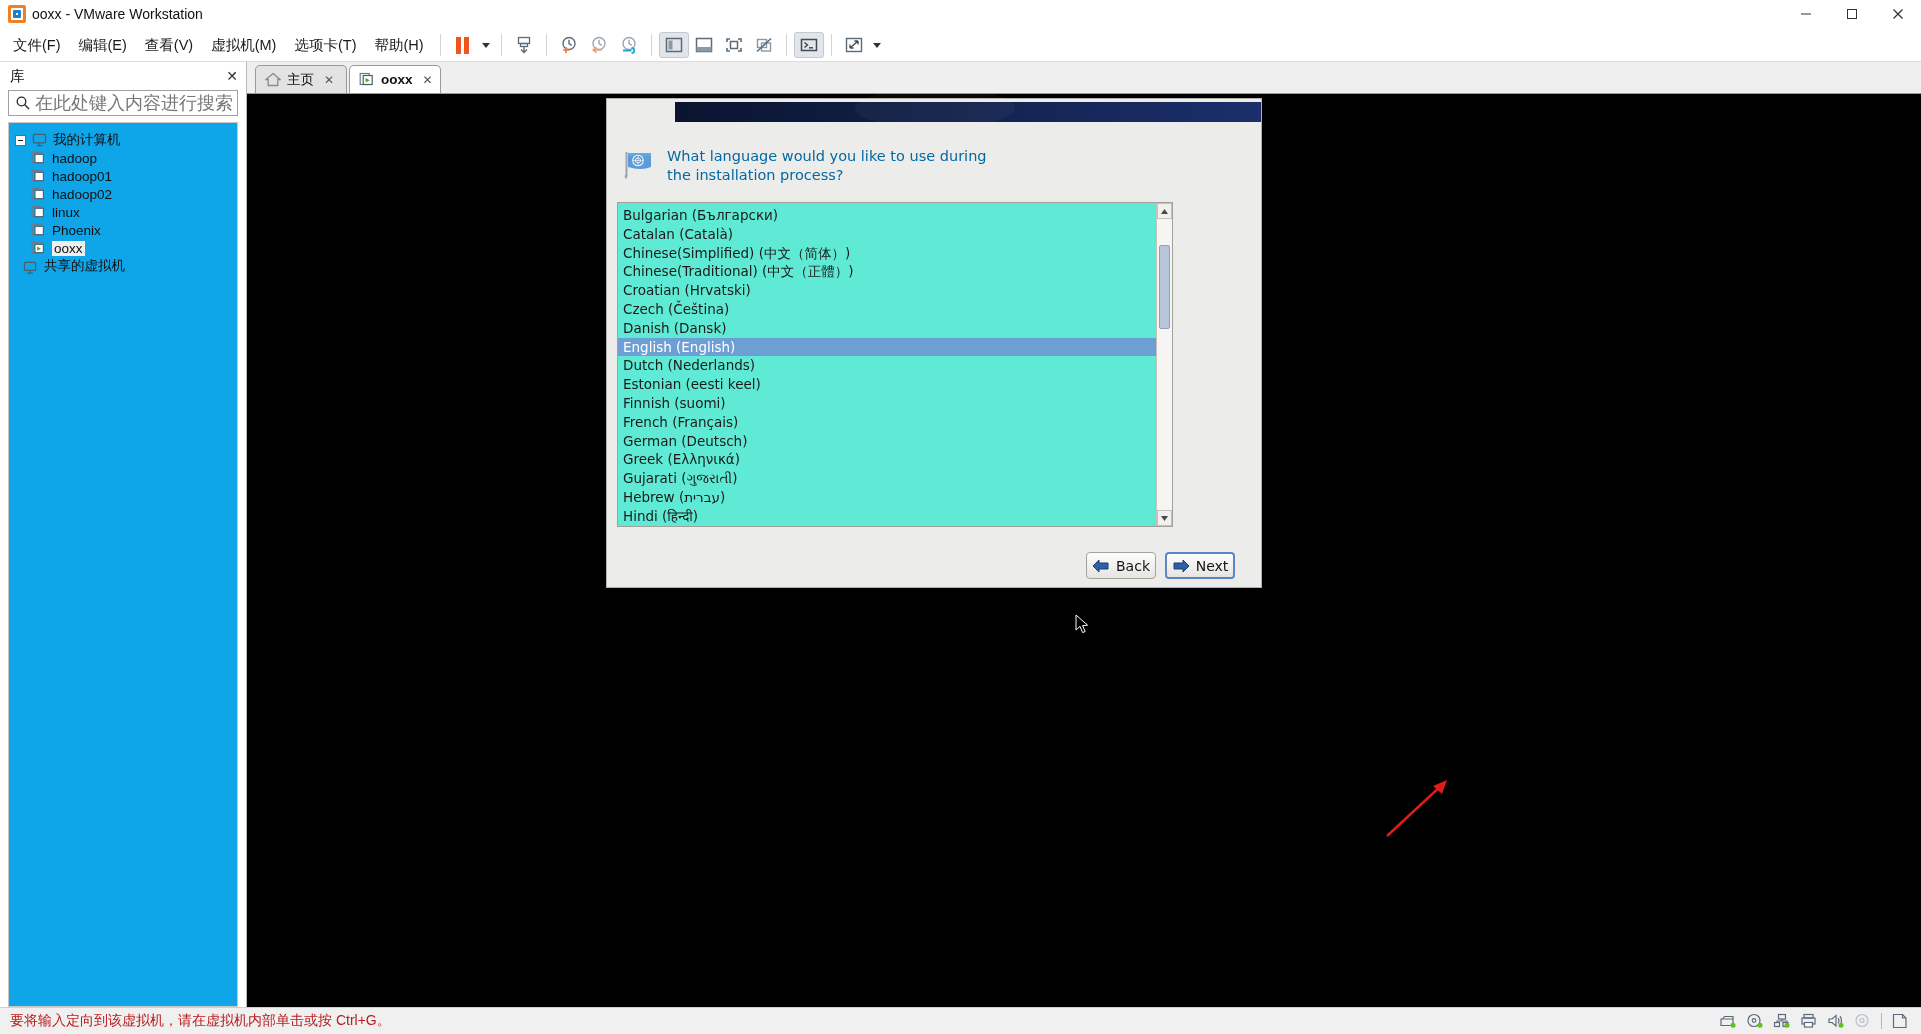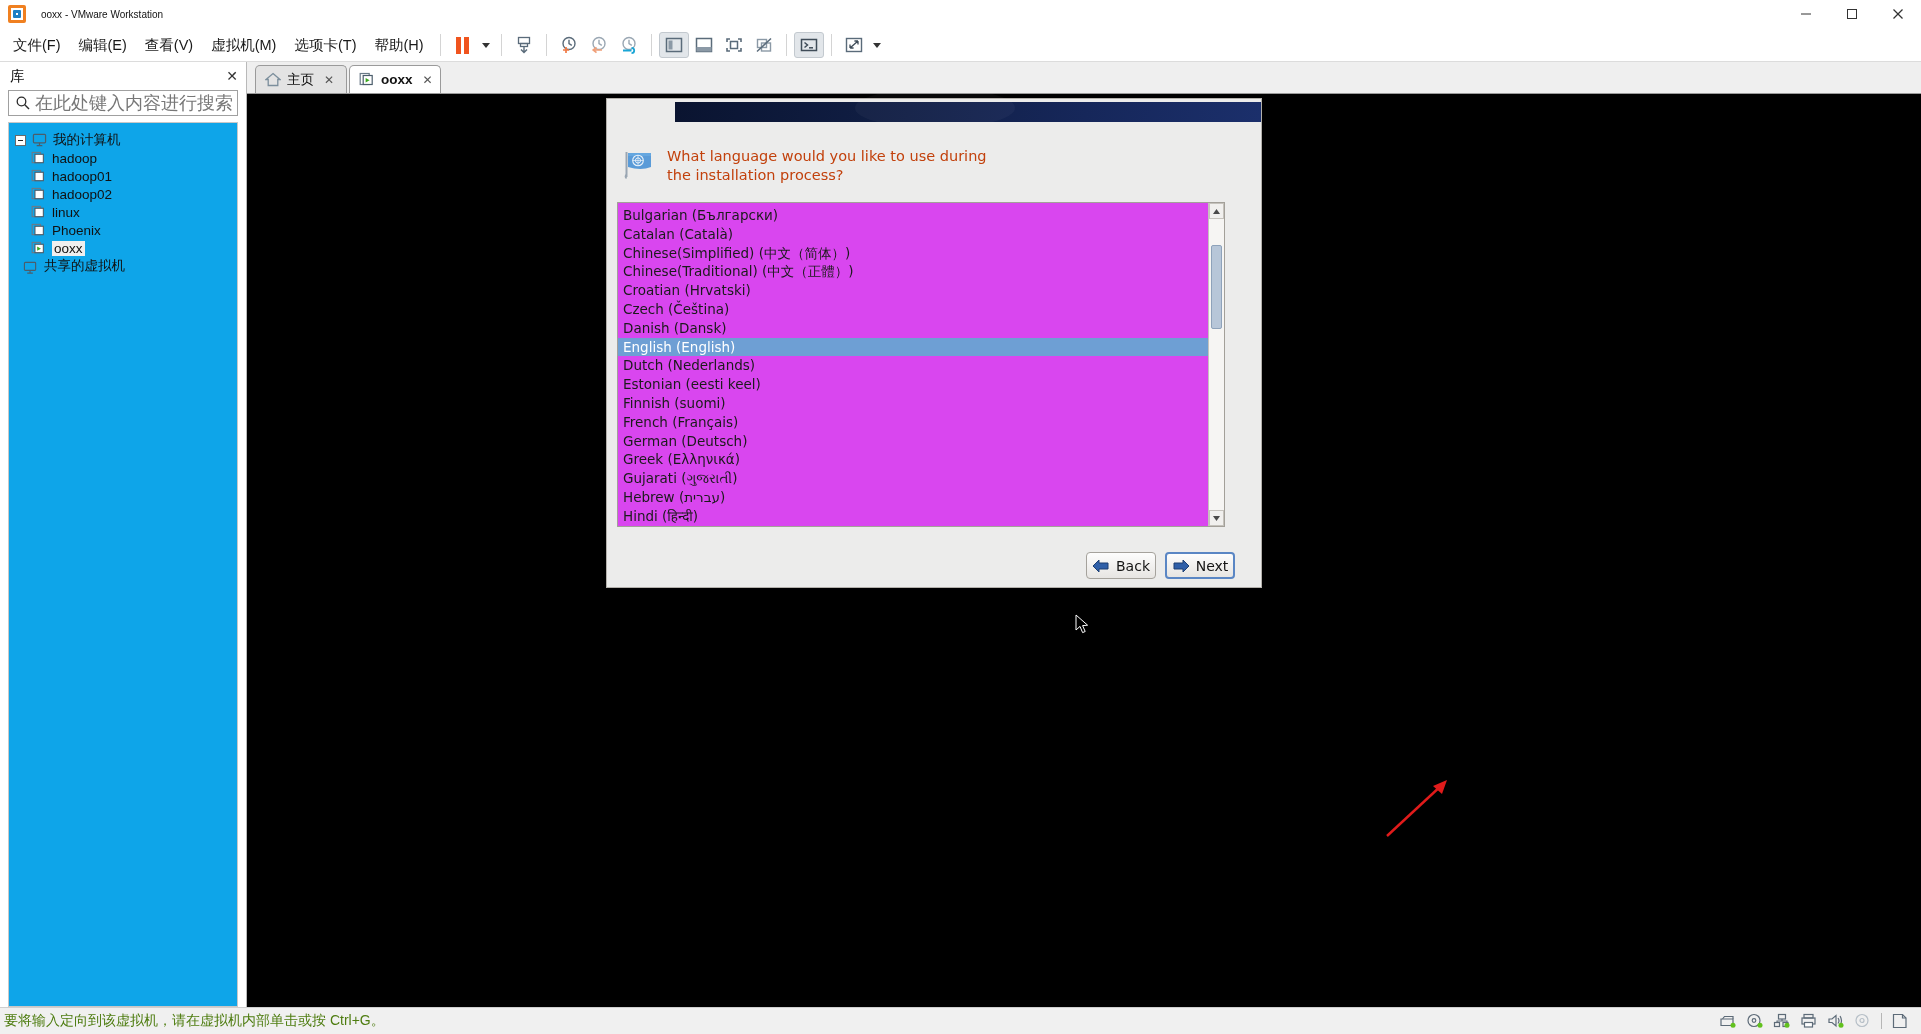--- a/index.html
+++ b/index.html
@@ -21,21 +21,21 @@
   .app-icon { width: 18px; height: 18px; margin-left: 8px; position: relative; flex: 0 0 18px; }
   .app-icon .sq-out {
     position: absolute; left: 0; top: 0; width: 18px; height: 18px;
     border: 3px solid #f08020; border-radius: 2px;
   }
   .app-icon .sq-in {
     position: absolute; left: 5px; top: 5px; width: 8px; height: 8px;
     border: 3px solid #1f7fc4; border-radius: 1px;
   }
   .title-text {
-    margin-left: 15px; font-size: 10px; color: #111; white-space: nowrap;
+    margin-left: 6px; font-size: 14px; color: #111; white-space: nowrap;
   }
   .win-buttons { margin-left: auto; display: flex; height: 29px; }
   .win-btn {
     width: 46px; height: 29px; display: flex; align-items: center; justify-content: center;
     color: #333; font-size: 13px;
   }
   .win-btn svg { display: block; }
 
   
   .menubar {
@@ -153,27 +153,27 @@
     content: ""; position: absolute; left: 180px; top: -14px;
     width: 160px; height: 40px; border-radius: 50%;
     background: rgba(255,255,255,0.035);
   }
   .inst-prompt {
     position: absolute; left: 14px; top: 48px;
     display: flex; align-items: flex-start; gap: 12px;
   }
   .flag-ico { width: 34px; height: 34px; flex: 0 0 34px; }
   .inst-prompt-text {
-    font-size: 14.5px; line-height: 1.28; color: #c2410c; max-width: 330px;
+    font-size: 14.5px; line-height: 1.28; color: #0369a1; max-width: 330px;
     font-family: "DejaVu Sans", sans-serif;
   }
   .lang-box {
     position: absolute; left: 10px; top: 103px;
-    width: 608px; height: 325px;
-    border: 1px solid #a3a099; background: #d946ef;
+    width: 556px; height: 325px;
+    border: 1px solid #a3a099; background: #5eead4;
     display: flex;
   }
   .lang-list {
     flex: 1 1 auto; overflow: hidden; padding-top: 3px;
   }
   .lang-item {
     height: 18.8px; line-height: 18.8px;
     font-size: 13.5px; color: #1b1b1b; padding-left: 5px;
     white-space: nowrap;
     font-family: "DejaVu Sans", sans-serif;
@@ -213,21 +213,21 @@
 
   .cursor-arrow { position: absolute; left: 828px; top: 520px; }
   .red-arrow { position: absolute; left: 1132px; top: 680px; pointer-events: none; }
 
   
   .statusbar {
     height: 27px; flex: 0 0 27px;
     display: flex; align-items: center;
     background: #f0f0f0; border-top: 1px solid #cfcfcf;
   }
-  .status-text { font-size: 14px; color: #4d7c0f; margin-left: 4px; white-space: nowrap; }
+  .status-text { font-size: 14px; color: #b91c1c; margin-left: 10px; white-space: nowrap; }
   .status-icons { margin-left: auto; display: flex; align-items: center; gap: 9px; padding-right: 12px; }
   .status-icons .sep { width: 1px; height: 16px; background: #b6b6b6; }
   .sicon { width: 18px; height: 16px; display: block; }
 </style>
 </head>
 <body>
 
 <div class="titlebar">
   <div class="app-icon">
     <div class="sq-out"></div>

